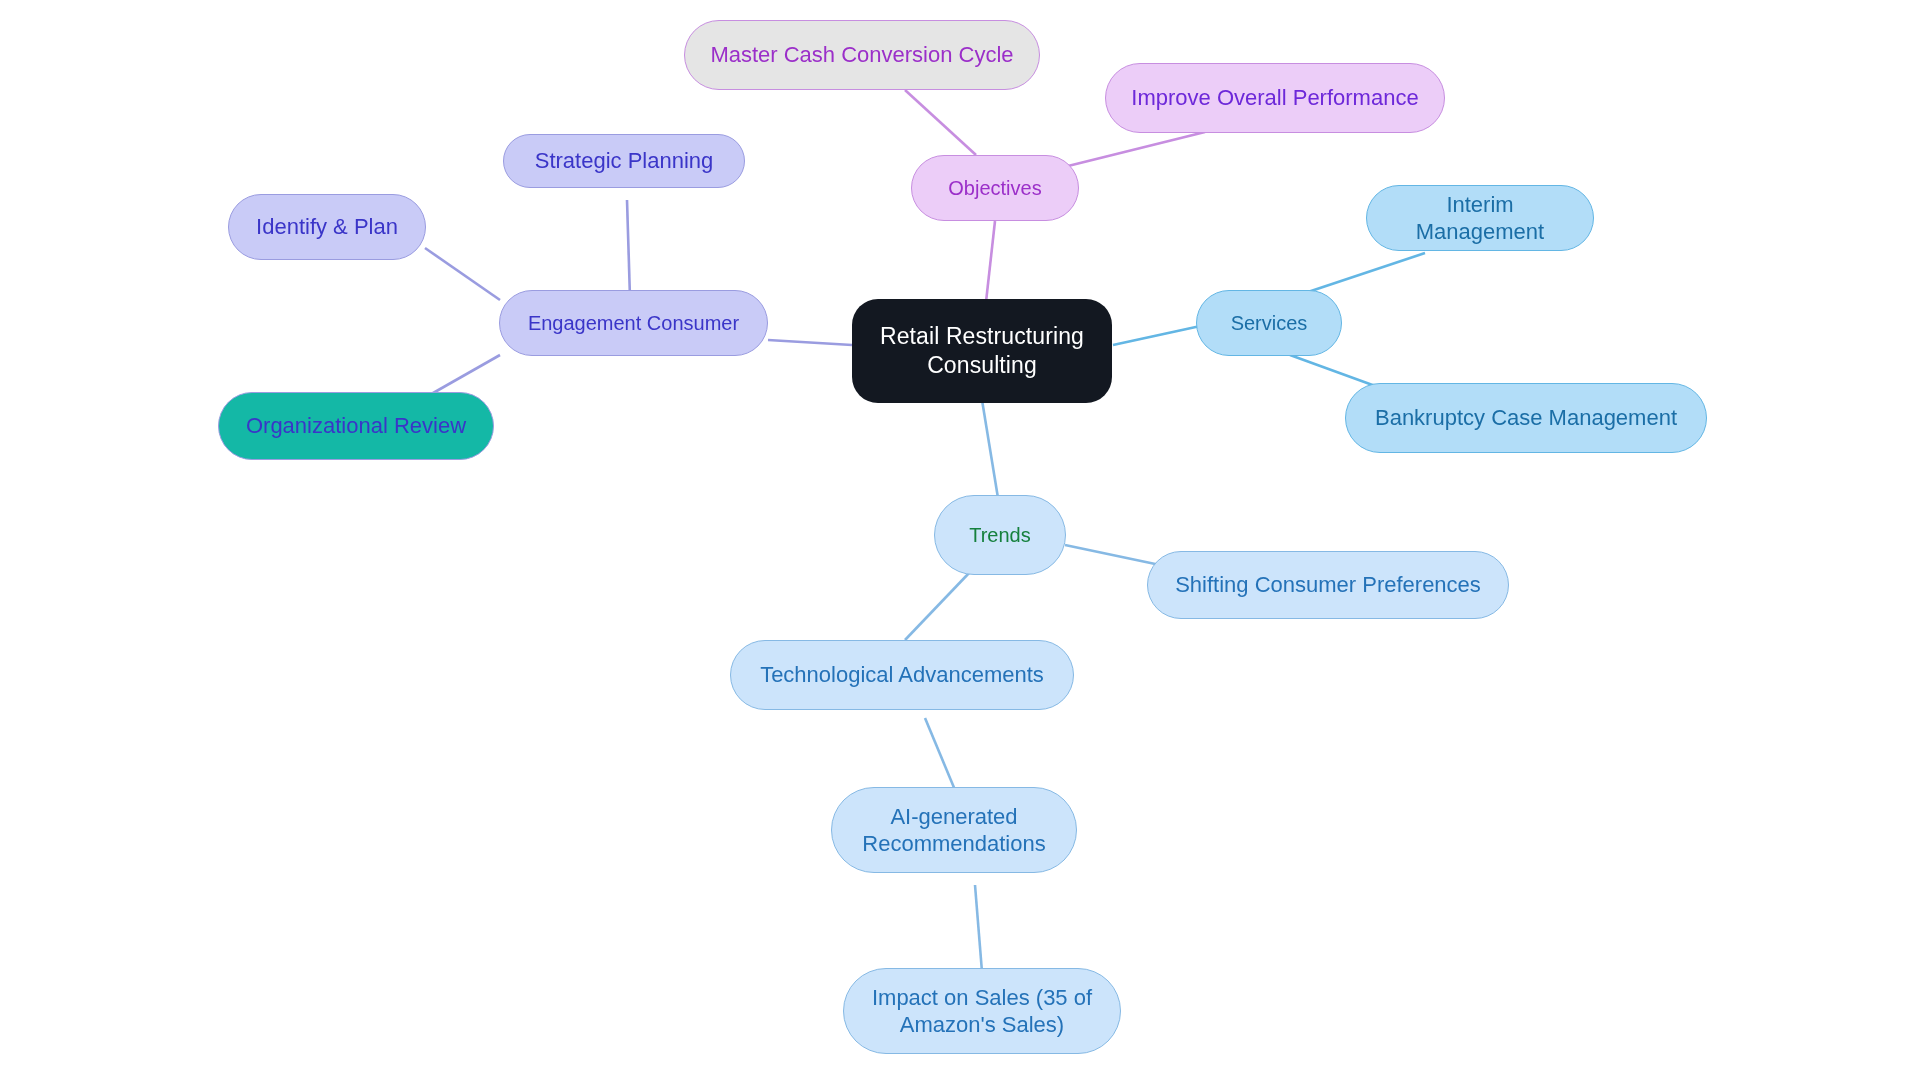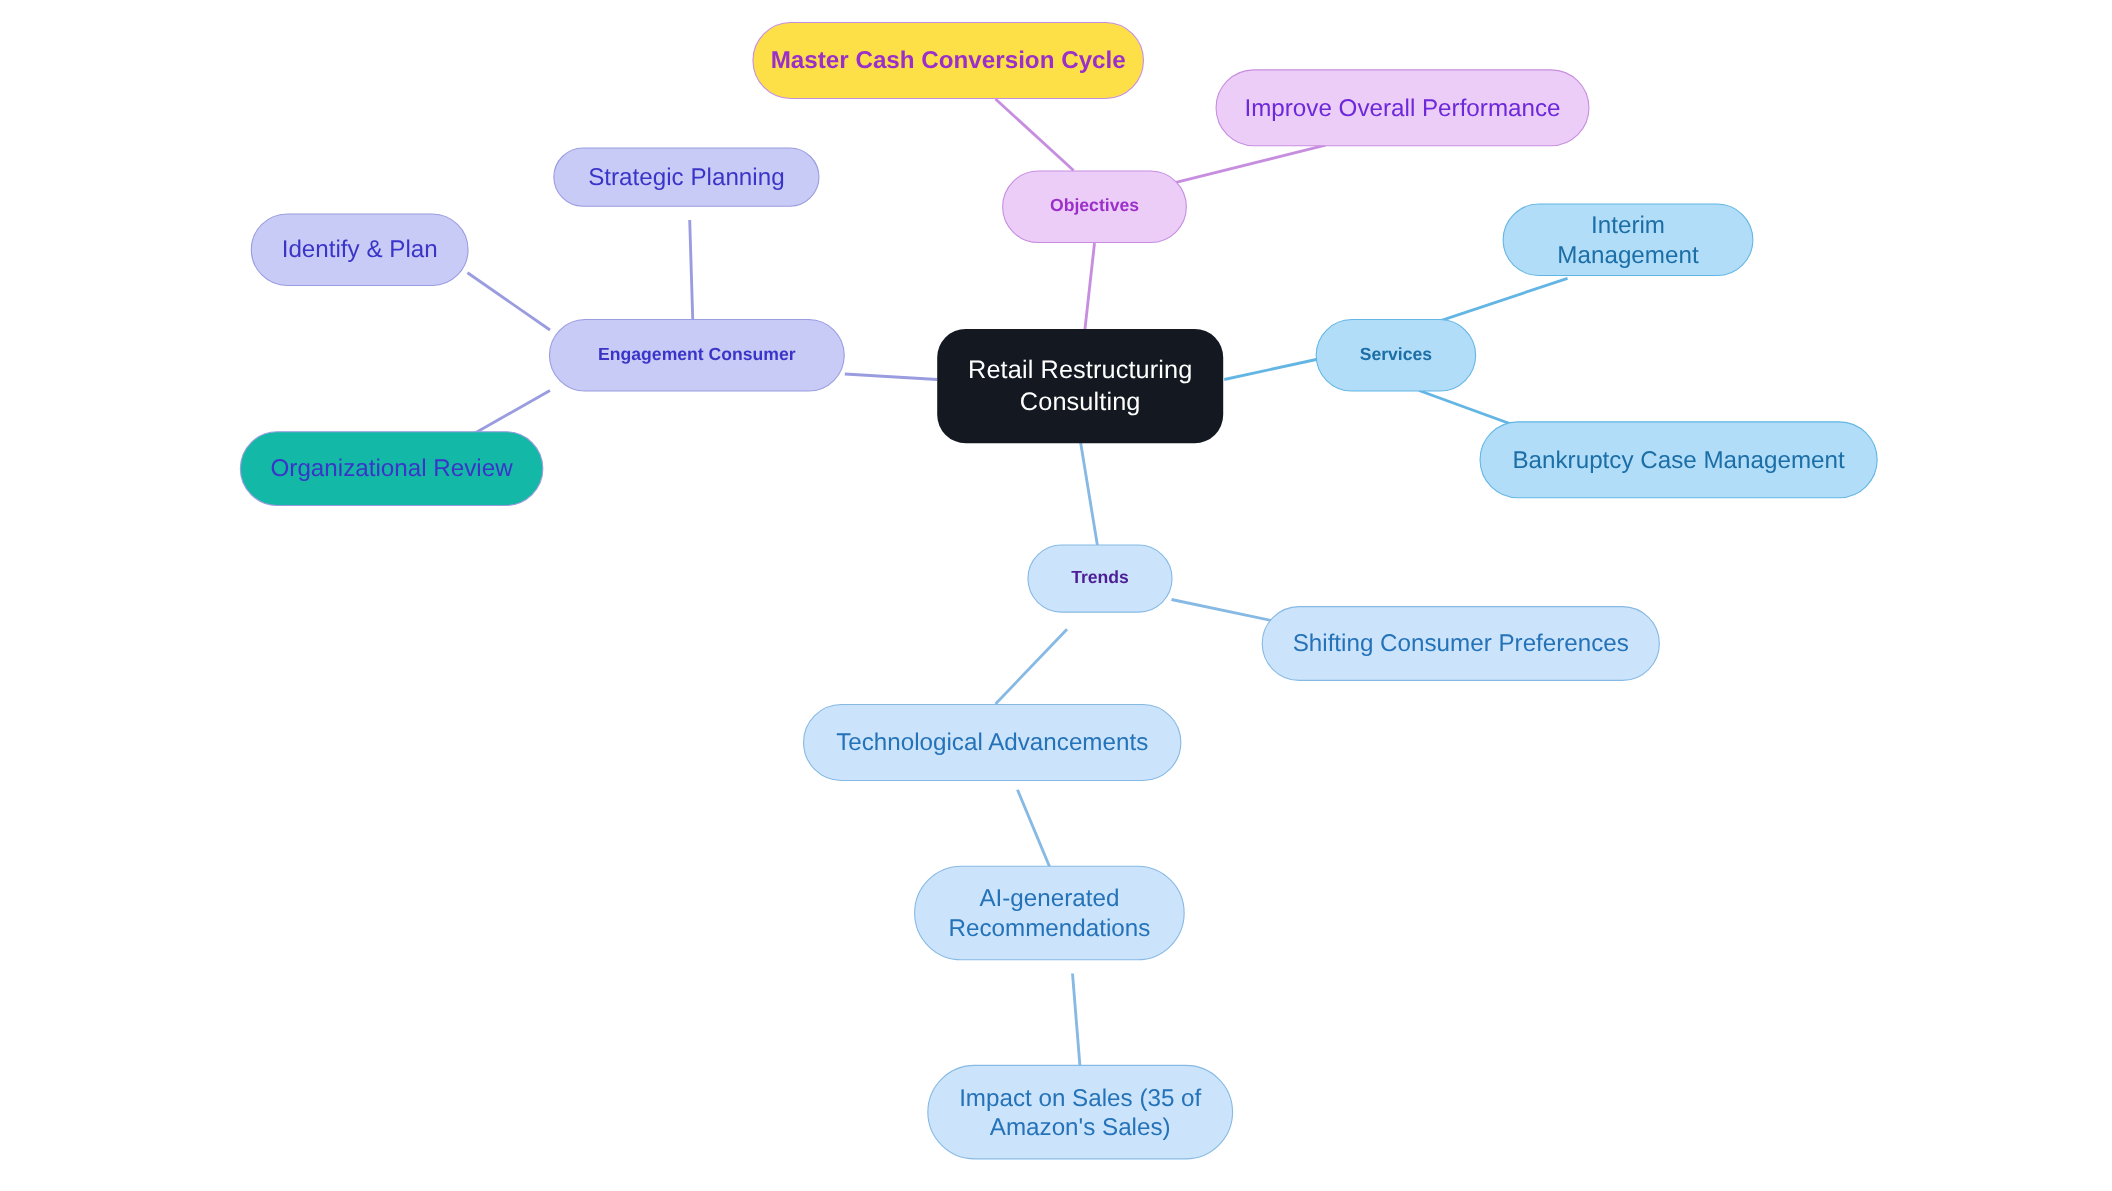--- a/index.html
+++ b/index.html
@@ -43,21 +43,21 @@
     z-index: 2;
   }
   .node.root {
     border-radius: 26px;
     border-width: 0;
     color: #ffffff;
     background: #131821;
     font-size: 23px;
     letter-spacing: 0.1px;
   }
-  .node.lvl1 { font-size: 16px; font-weight: bold; }
+  .node.lvl1 { font-size: 20px; }
   .node.lvl2 { font-size: 22px; }
   .node.lvl3 { font-size: 22px; }
 </style>
 </head>
 <body>
 
 <div id="mindmap">
 
   <svg id="edges" viewBox="0 0 1920 1083" xmlns="http://www.w3.org/2000/svg">
 
@@ -82,36 +82,36 @@
   </svg>
 
   <div class="node root" style="left:852px; top:299px; width:260px; height:104px;
               background:#131821; color:#ffffff;">Retail Restructuring
 Consulting</div>
 
   <div class="node lvl1" style="left:911px; top:155px; width:168px; height:66px;
               background:#eccdf8; border-color:#c78ee0; color:#9b2fc9;">Objectives</div>
 
   <div class="node lvl2" style="left:684px; top:20px; width:356px; height:70px;
-              background:#fde047; border-color:#c78ee0; color:#9b2fc9;font-weight:bold;">Master Cash Conversion Cycle</div>
+              background:#e5e5e5; border-color:#c78ee0; color:#9b2fc9;">Master Cash Conversion Cycle</div>
 
   <div class="node lvl2" style="left:1105px; top:63px; width:340px; height:70px;
               background:#eccdf8; border-color:#c78ee0; color:#6d28d9;text-align:center;">Improve Overall Performance</div>
 
   <div class="node lvl1" style="left:1196px; top:290px; width:146px; height:66px;
               background:#b2ddf8; border-color:#63b6e4; color:#1b6ea6;">Services</div>
 
   <div class="node lvl2" style="left:1366px; top:185px; width:228px; height:66px;
               background:#b2ddf8; border-color:#63b6e4; color:#1b6ea6;">Interim Management</div>
 
   <div class="node lvl2" style="left:1345px; top:383px; width:362px; height:70px;
               background:#b2ddf8; border-color:#63b6e4; color:#1b6ea6;">Bankruptcy Case Management</div>
 
-  <div class="node lvl1" style="left:934px; top:495px; width:132px; height:62px;
-              background:#cce4fb; border-color:#86b9e4; color:#4c1d95;">Trends</div>
+  <div class="node lvl1" style="left:934px; top:495px; width:132px; height:80px;
+              background:#cce4fb; border-color:#86b9e4; color:#15803d;">Trends</div>
 
   <div class="node lvl2" style="left:1147px; top:551px; width:362px; height:68px;
               background:#cce4fb; border-color:#86b9e4; color:#2472b8;">Shifting Consumer Preferences</div>
 
   <div class="node lvl2" style="left:730px; top:640px; width:344px; height:70px;
               background:#cce4fb; border-color:#86b9e4; color:#2472b8;">Technological Advancements</div>
 
   <div class="node lvl3" style="left:831px; top:787px; width:246px; height:86px;
               background:#cce4fb; border-color:#86b9e4; color:#2472b8;">AI-generated
 Recommendations</div>

